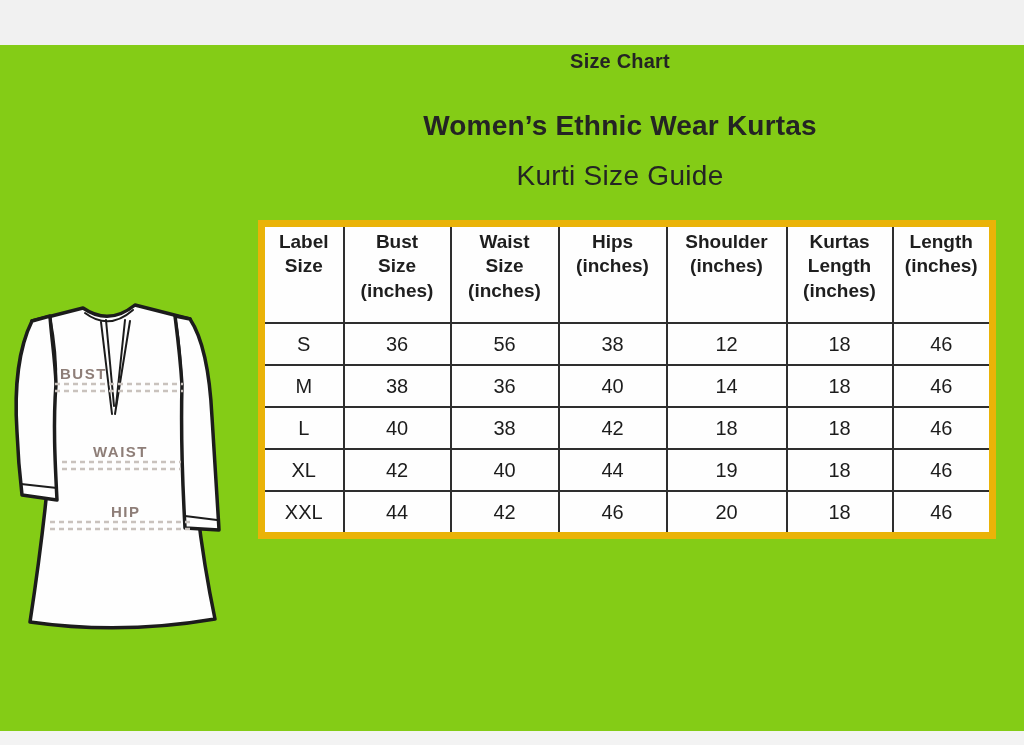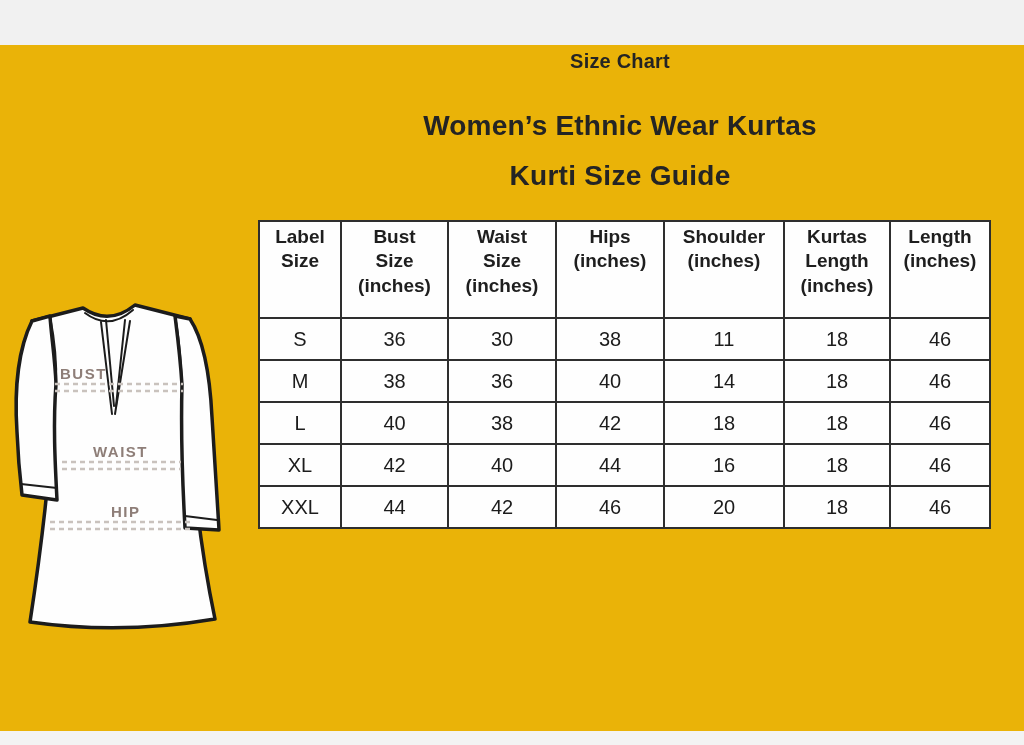--- a/index.html
+++ b/index.html
@@ -1,37 +1,37 @@
 <!DOCTYPE html>
 <html><head>
 <meta charset="utf-8">
 <style>
   html,body { margin:0; padding:0; background:#ffffff; }
   .stage {
     position:relative; width:1024px; height:745px;
-    background:#eab308; overflow:hidden;
+    background:#84cc16; overflow:hidden;
     font-family:"Liberation Sans", sans-serif;
   }
   .band { position:absolute; left:0; width:1024px; }
   .band-top    { top:0;    height:45px; background:#f1f1f1; }
   .band-bottom { top:731px; height:14px; background:#f3f3f3; }
 
   .titles {
     position:absolute; left:216px; top:0; width:808px;
     text-align:center; color:#242424;
   }
   .title-sm  { position:absolute; left:0; width:100%; top:50px;  font-size:20px; font-weight:700; letter-spacing:.2px; }
   .title-sub { position:absolute; left:0; width:100%; top:110px; font-size:28px; font-weight:700; letter-spacing:.2px; }
-  .title-lg  { position:absolute; left:0; width:100%; top:160px; font-size:28px; font-weight:700; letter-spacing:.3px; }
+  .title-lg  { position:absolute; left:0; width:100%; top:160px; font-size:28px; font-weight:400; letter-spacing:.3px; }
 
   .table-wrap { position:absolute; left:258px; top:220px; }
   table.size-table {
     border-collapse:collapse; table-layout:fixed;
     width:731px; background:#fefefe;
-    border:1px solid #eab308;
+    border:7px solid #eab308;
     padding-left:40px;
   }
   .size-table th, .size-table td {
     border:2px solid #2e2e2e; text-align:center; padding:0;
     overflow:hidden;
   }
   .size-table th {
     height:92px; vertical-align:top; padding-top:3px;
     font-size:19px; font-weight:700; line-height:1.28;
     white-space:pre-line; color:#1e1e1e;
@@ -128,23 +128,23 @@
 Length
 (inches)</th>
           <th>Length
 (inches)</th>
         </tr>
       </thead>
       <tbody>
           <tr>
             <td>S</td>
             <td>36</td>
-            <td>30</td>
+            <td>56</td>
             <td>38</td>
-            <td>11</td>
+            <td>12</td>
             <td>18</td>
             <td>46</td>
           </tr>
           <tr>
             <td>M</td>
             <td>38</td>
             <td>36</td>
             <td>40</td>
             <td>14</td>
             <td>18</td>
@@ -157,21 +157,21 @@
             <td>42</td>
             <td>18</td>
             <td>18</td>
             <td>46</td>
           </tr>
           <tr>
             <td>XL</td>
             <td>42</td>
             <td>40</td>
             <td>44</td>
-            <td>16</td>
+            <td>19</td>
             <td>18</td>
             <td>46</td>
           </tr>
           <tr>
             <td>XXL</td>
             <td>44</td>
             <td>42</td>
             <td>46</td>
             <td>20</td>
             <td>18</td>

